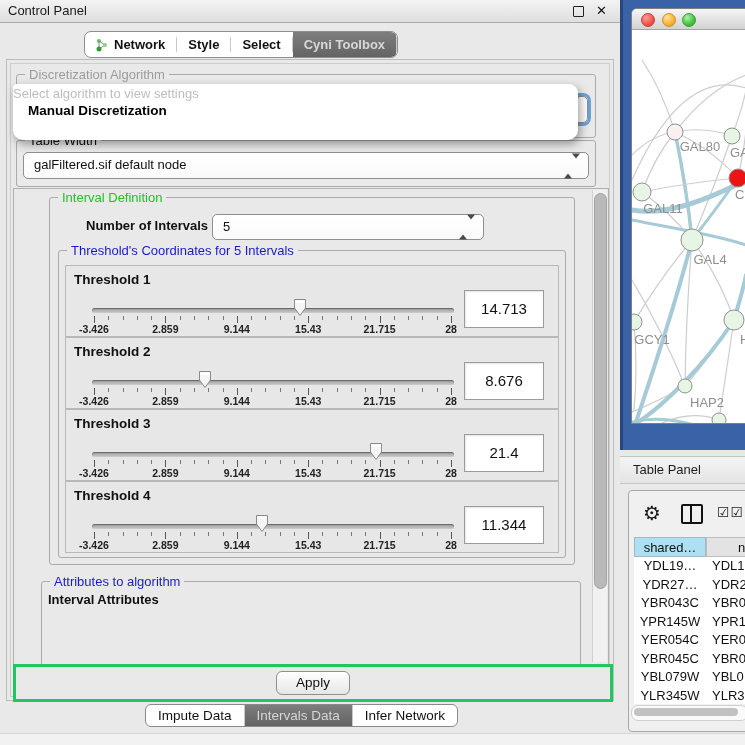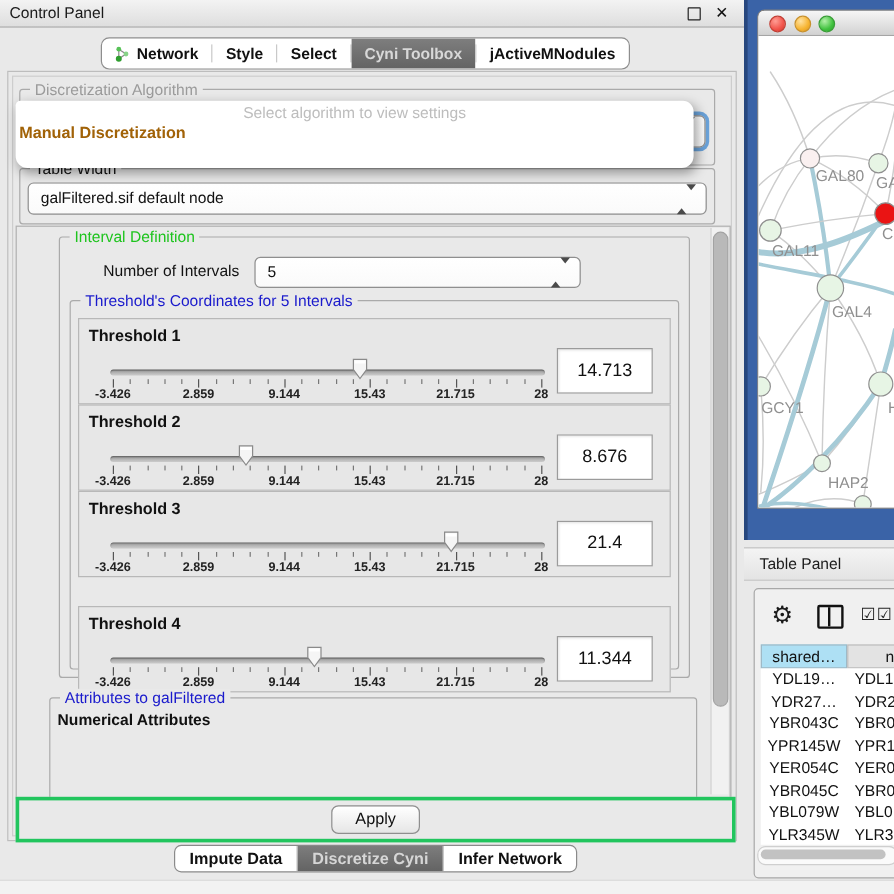--- a/index.html
+++ b/index.html
@@ -35,31 +35,31 @@
          font-size:13px;color:#111}
   .combo .txt{position:absolute;left:10px;top:0;line-height:24px;white-space:nowrap}
   .stepper{position:absolute;right:8px;top:50%;transform:translateY(-50%)}
   .arr-up{width:0;height:0;border-left:4px solid transparent;border-right:4px solid transparent;border-bottom:5px solid #4a4a4a;margin-bottom:2px}
   .arr-dn{width:0;height:0;border-left:4px solid transparent;border-right:4px solid transparent;border-top:5px solid #4a4a4a}
 
   .combo-behind{left:22px;top:96px;width:564px;height:25px;z-index:2;
                 box-shadow:0 0 0 3px rgba(92,154,215,.9)}
   .popup{left:13px;top:84px;width:565px;height:55px;background:#fff;z-index:10;
          border-radius:4px 9px 10px 10px;box-shadow:2px 4px 10px rgba(0,0,0,.38);padding-top:1px}
-  .popup-hint{text-align:center;color:#bdbdbd;font-size:13px;height:17px;line-height:17px}
-  .popup-opt{font-size:13.5px;height:18px;line-height:18px;padding-left:3px;color:#a16207;white-space:nowrap}
+  .popup-hint{text-align:left;color:#bdbdbd;font-size:13px;height:17px;line-height:17px}
+  .popup-opt{font-size:13.5px;height:18px;line-height:18px;padding-left:15px;color:#000000;white-space:nowrap}
   .popup-opt.bold{font-weight:700}
 
   .scrollpane{left:13px;top:188px;width:594px;height:476px;border:1px solid #b0b0b0;background:#e9e9e9;overflow:hidden}
   .vsb{position:absolute;right:1px;top:1px;width:14px;height:472px;background:#f1f1f1;border-left:1px solid #d0d0d0}
   .vsb .thumb{position:absolute;left:1px;top:3px;width:11px;height:394px;background:#b9b9b9;border:1px solid #a3a3a3;border-radius:7px}
 
   .g-interval{position:absolute;left:35px;top:8px;width:524px;height:366px}
   .g-interval>.grouptitle{color:#1ec41e}
-  .noi-label{position:absolute;left:36px;top:20px;font-size:13px;font-weight:400;line-height:16px}
+  .noi-label{position:absolute;left:36px;top:20px;font-size:13px;font-weight:700;line-height:16px}
   .noi-combo{position:absolute;left:162px;top:16px;width:270px;height:24px}
 
   .g-thresh{position:absolute;left:8px;top:52px;width:506px;height:306px}
   .g-thresh>.grouptitle{color:#1a1acc}
 
   .thr-row{position:absolute;left:6px;width:492px;height:70px;background:#e7e7e7;border:1px solid #b8b8b8}
   .thr-label{position:absolute;left:8px;top:6px;font-size:13.5px;font-weight:700}
   .sl-track{position:absolute;left:26px;top:42px;width:362px;height:5px;border-radius:3px;
             background:linear-gradient(#989898,#cdcdcd);box-shadow:inset 0 1px 1px rgba(0,0,0,.35)}
   .tick{position:absolute;top:50px;width:1px;height:4px;background:#777}
@@ -77,21 +77,21 @@
   .lsb{position:absolute;right:1px;top:1px;width:12px;height:54px;background:#ededed}
   .lsb .thumb{position:absolute;left:1px;top:2px;width:9px;height:48px;background:#b9b9b9;border:1px solid #a3a3a3;border-radius:5px}
 
   .applybar{left:13px;top:664px;width:594px;height:32px;border:3px solid #22c55e;background:#e9e9e9}
   .applybtn{position:absolute;left:50%;transform:translateX(-50%);top:4px;width:72px;height:22px;
             background:linear-gradient(#ffffff,#e6e6e6);border:1px solid #8f8f8f;border-radius:6px;
             font-size:13.5px;line-height:21px;text-align:center}
 
   .bottombar{left:145px;top:704px;height:21px;display:inline-flex;background:#fff;border:1px solid #8a8a8a;
              border-radius:6px;overflow:hidden}
-  .btab{padding:0 12px;line-height:21px;font-size:13.5px;font-weight:700;color:#111;white-space:nowrap}
+  .btab{padding:0 12px;line-height:21px;font-size:13.5px;font-weight:400;color:#111;white-space:nowrap}
   .btab.sel{background:linear-gradient(#7d7d7d,#636363);color:#d6d6d6}
   .btab-sep{width:1px;background:#c9c9c9}
 
   .bottomstrip{left:0;top:733px;width:745px;height:12px;background:#f2f2f2;border-top:1px solid #d8d8d8}
 
   
   .bluepanel{left:620px;top:0;width:125px;height:450px;background:#3a63a7}
   .blueedge{left:620px;top:0;width:3px;height:450px;background:#27477e}
   .macwin{left:631px;top:8px;width:114px;height:414px;background:#fff;border:1px solid #7f7f7f;border-radius:6px 0 0 0;overflow:hidden}
   .mactitle{position:absolute;left:0;top:0;width:100%;height:20px;background:linear-gradient(#f6f6f6,#d2d2d2);border-bottom:1px solid #a5a5a5}
@@ -266,23 +266,20 @@
     </div>
     <div class="tab-sep"></div>
     <div class="tab">
       <span>Select</span>
     </div>
     <div class="tab-sep"></div>
     <div class="tab sel">
       <span>Cyni Toolbox</span>
     </div>
     <div class="tab-sep"></div>
-    <div class="tab">
-      <span>jActiveMNodules</span>
-    </div>
   </div>
 
 <div class="abs groupbox g-algo">
   <span class="grouptitle">Discretization Algorithm</span>
 </div>
 
 <div class="abs combo combo-behind">
   <span class="stepper"><span class="arr-up"></span><span class="arr-dn"></span></span>
 </div>
 
@@ -428,21 +425,21 @@
             <div class="tick-label" style="left: 170.8px;">9.144</div>
             <div class="tick-label" style="left: 242.2px;">15.43</div>
             <div class="tick-label" style="left: 313.6px;">21.715</div>
             <div class="tick-label" style="left: 385px;">28</div>
             <div class="sl-thumb" style="left: 303.024px;"><svg width="14" height="19">
                 <path d="M1.5,1.5 H12.5 V10 L7,17.5 L1.5,10 Z" fill="#f5f5f5" stroke="#8a8a8a" stroke-width="1"></path>
                 <path d="M2.5,2.5 H11.5 V5 H2.5 Z" fill="#ffffff"></path>
               </svg></div>
             <div class="valbox">21.4</div>
           </div>
-          <div class="thr-row" style="top: 230px; margin-top: 24px;">
+          <div class="thr-row" style="top: 230px;">
             <div class="thr-label">Threshold 4</div>
             <div class="sl-track"></div>
             <div class="tick major" style="left: 28px;"></div>
             <div class="tick" style="left: 42.28px;"></div>
             <div class="tick" style="left: 56.56px;"></div>
             <div class="tick" style="left: 70.84px;"></div>
             <div class="tick" style="left: 85.12px;"></div>
             <div class="tick major" style="left: 99.4px;"></div>
             <div class="tick" style="left: 113.68px;"></div>
             <div class="tick" style="left: 127.96px;"></div>
@@ -474,34 +471,34 @@
                 <path d="M1.5,1.5 H12.5 V10 L7,17.5 L1.5,10 Z" fill="#f5f5f5" stroke="#8a8a8a" stroke-width="1"></path>
                 <path d="M2.5,2.5 H11.5 V5 H2.5 Z" fill="#ffffff"></path>
               </svg></div>
             <div class="valbox">11.344</div>
           </div>
         </div>
     </div>
   </div>
 
   <div class="groupbox g-attr">
-    <span class="grouptitle">Attributes to galFiltered</span>
-    <span class="attr-title">Numerical Attributes</span>
+    <span class="grouptitle">Attributes to algorithm</span>
+    <span class="attr-title">Interval Attributes</span>
   </div>
 
   <div class="vsb">
       <div class="thumb"></div>
     </div>
 </div>
 
 <div class="abs applybar">
   <div class="applybtn">Apply</div>
 </div>
 
 <div class="abs bottombar" id="bottom-tabs">
     <div class="btab">Impute Data</div>
     <div class="btab-sep"></div>
-    <div class="btab sel">Discretize Cyni</div>
+    <div class="btab sel">Intervals Data</div>
     <div class="btab-sep"></div>
     <div class="btab">Infer Network</div>
   </div>
 
 <div class="abs bottomstrip"></div>
 
 </body></html>

